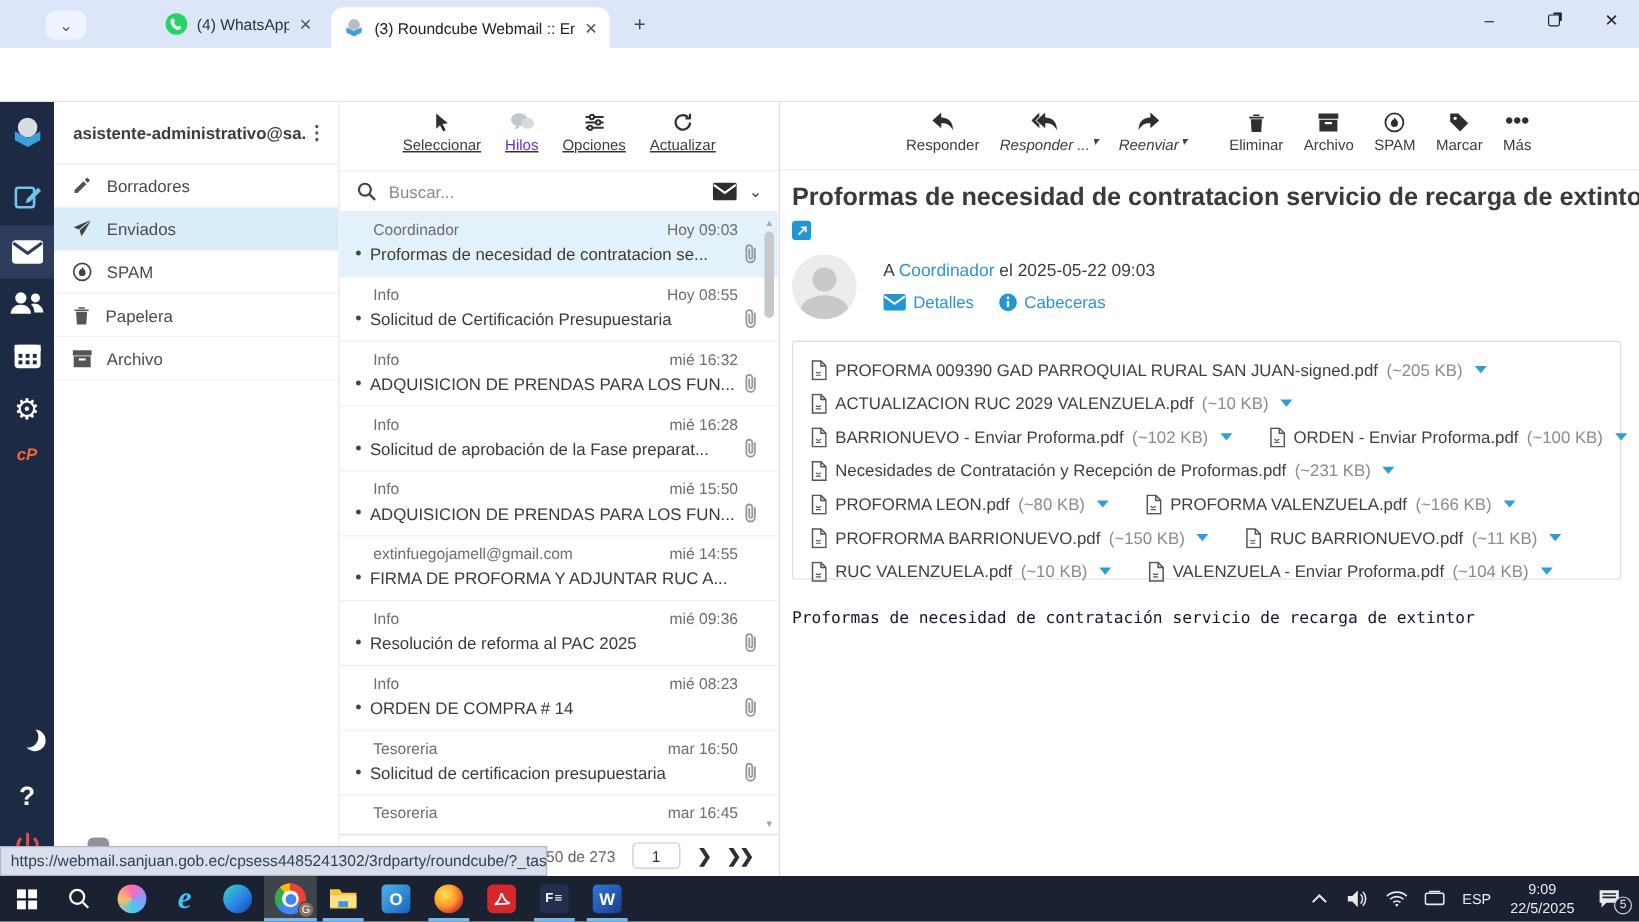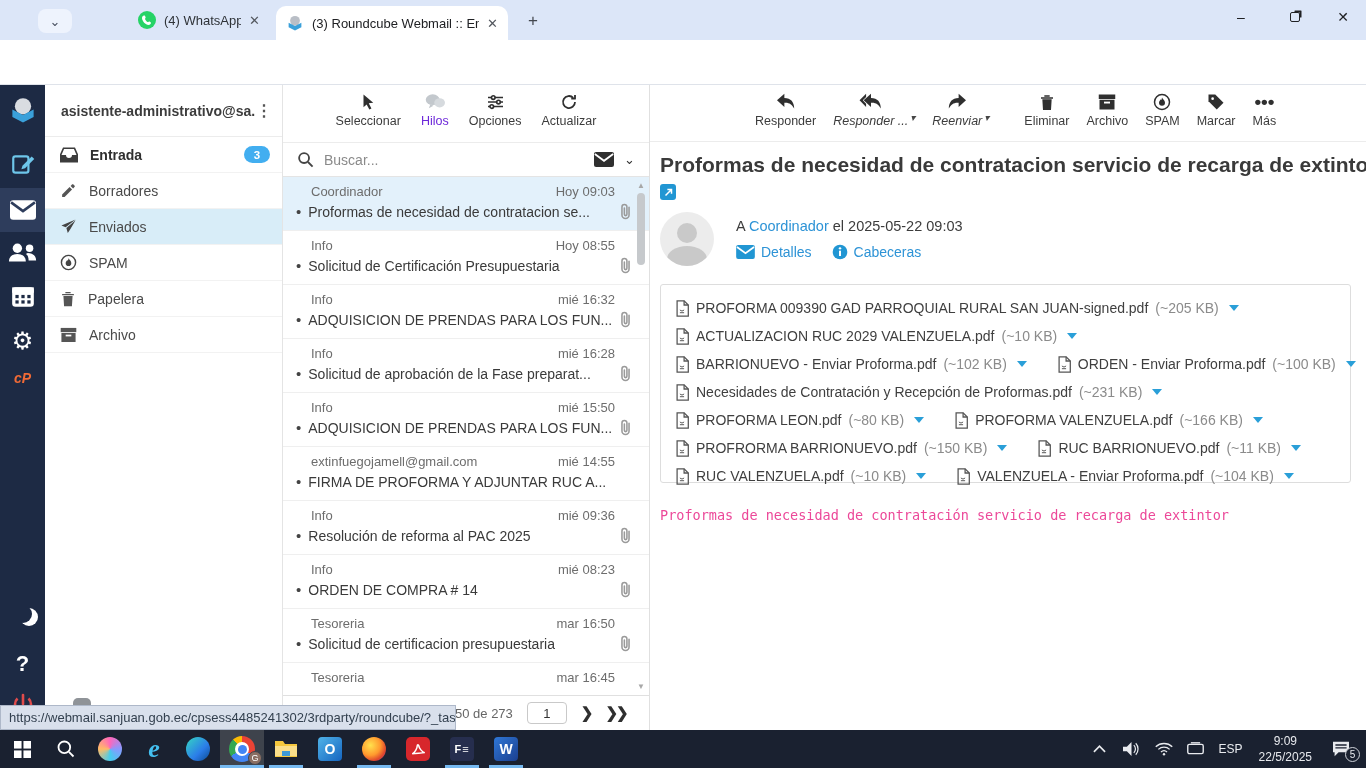--- a/index.html
+++ b/index.html
@@ -36,21 +36,21 @@
 
   #folders { position:absolute; left:45px; top:0; width:238px; height:645px; background:#fff; border-right:1px solid #e4e4e4; }
   #acct { height:52px; display:flex; align-items:center; padding:0 10px 0 16px; border-bottom:1px solid #ececec; }
   #acct .name { flex:1; font-size:14px; color:#3c3c3c; font-weight:bold; white-space:nowrap; overflow:hidden; }
   .folder { height:36px; display:flex; align-items:center; gap:12px; padding:0 12px 0 15px; font-size:14px; color:#4a4a4a; border-bottom:1px solid #f2f2f2; }
   .folder.sel { background:#d8edf8; }
   .folder.bold { font-weight:bold; color:#2f2f2f; }
   .badge { margin-left:auto; background:#42aef0; color:#fff; border-radius:9px; min-width:26px; height:17px; font-size:11.5px; font-weight:bold; display:flex; align-items:center; justify-content:center; }
 
   #list { position:absolute; left:283px; top:0; width:367px; height:645px; background:#fff; border-right:1px solid #e0e0e0; }
-  .paneltb { height:57px; display:flex; align-items:flex-start; justify-content:center; gap:20px; padding-top:8px; }
+  .paneltb { height:57px; display:flex; align-items:flex-start; justify-content:center; gap:20px; padding-top:8px;text-decoration:underline; }
   .tbtn { display:flex; flex-direction:column; align-items:center; gap:3px; font-size:12.5px; color:#3c3c3c; }
   .tbtn.disabled { color:#6d28d9; }
   .tbtn .cap { white-space:nowrap; }
   .tbwrap { display:flex; align-items:center; gap:2px;font-style:italic; }
   .caret { font-size:10px; color:#474747; margin-top:14px; }
 
   #searchrow { height:35px; border-top:1px solid #ececec; border-bottom:1px solid #e4e4e4; display:flex; align-items:center; padding:0 14px; gap:10px; }
   #searchph { color:#8a8a8a; font-size:14px; flex:1; }
 
   #rows { position:relative; height:518px; overflow:hidden; }
@@ -84,21 +84,21 @@
   a.lnk { color:#2d93d6; text-decoration:none; }
   #meta2 { display:flex; gap:20px; margin-top:10px; font-size:14px; align-items:center; }
   #meta2 .it { display:flex; gap:6px; align-items:center; color:#2d93d6; }
 
   #attbox { position:absolute; left:10px; top:199px; width:691px; height:199px; border:1px solid #ddd; border-radius:3px; background:#fff; padding:9px 14px; }
   .arow { display:flex; gap:30px; height:28px; align-items:center; }
   .att { display:flex; align-items:center; gap:7px; font-size:14px; color:#3f3f3f; white-space:nowrap; }
   .att .sz { color:#8b8b8b; }
   .att .dc { width:0; height:0; border-left:5px solid transparent; border-right:5px solid transparent; border-top:6px solid #2a9fd8; margin-left:3px; }
 
-  #mbody { position:absolute; left:10px; top:422px; font-family:"DejaVu Sans Mono",monospace; font-size:13.5px; color:#ec4899; }
+  #mbody { position:absolute; left:10px; top:422px; font-family:"DejaVu Sans Mono",monospace; font-size:13.5px; color:#0f172a; }
 
   #quota { position:absolute; left:73px; top:613px; width:18px; height:10px; border-radius:5px 5px 0 0; background:#8f9398; }
   #statusbub { position:absolute; left:0; top:620px; width:456px; height:25px; background:#d9e0ec; border:1px solid #aeb8c9; font-size:13px; color:#33404f; display:flex; align-items:center; padding:0 8px; white-space:nowrap; overflow:hidden; }
 
   
   #taskbar { position:absolute; top:730px; left:0; width:1366px; height:38px; background:#1a2130; display:flex; align-items:center; }
   .tk { width:44px; height:38px; display:flex; align-items:center; justify-content:center; position:relative; flex:0 0 auto; }
   .tk.active { background:#3e434c; }
   .runline { position:absolute; bottom:0; left:50%; transform:translateX(-50%); height:3px; background:#76b9f0; width:34px; }
   .tk.active .runline { width:44px; }
@@ -238,29 +238,20 @@
           <path d="M12 2v9" stroke-linecap="round"></path>
           <path d="M6.5 5.5a8 8 0 1 0 11 0"></path>
         </svg>
     </span>
   </div>
 
   <div id="folders">
     <div id="acct">
       <span class="name">asistente-administrativo@sa...</span>
       <span style="font-size:16px;color:#555;font-weight:bold">⋮</span>
-    </div>
-    <div class="folder bold">
-      <span>
-          <svg width="18" height="16" viewBox="0 0 24 20" fill="#3c3c3c">
-            <path d="M20 0H4L0 9v11h24V9zM2 10l3.4-8h13.2L22 10h-6a4 4 0 0 1-8 0z"></path>
-          </svg>
-        </span>
-      <span>Entrada</span>
-      <span class="badge">3</span>
     </div>
     <div class="folder">
       <span>
           <svg width="17" height="17" viewBox="0 0 24 24" fill="#555">
             <path d="M3 17.5V21h3.5L17 10.5 13.5 7zM20.7 6.8c.4-.4.4-1 0-1.4l-2.1-2.1c-.4-.4-1-.4-1.4 0L15 5.5 18.5 9z"></path>
           </svg>
         </span>
       <span>Borradores</span>
     </div>
     <div class="folder sel">

